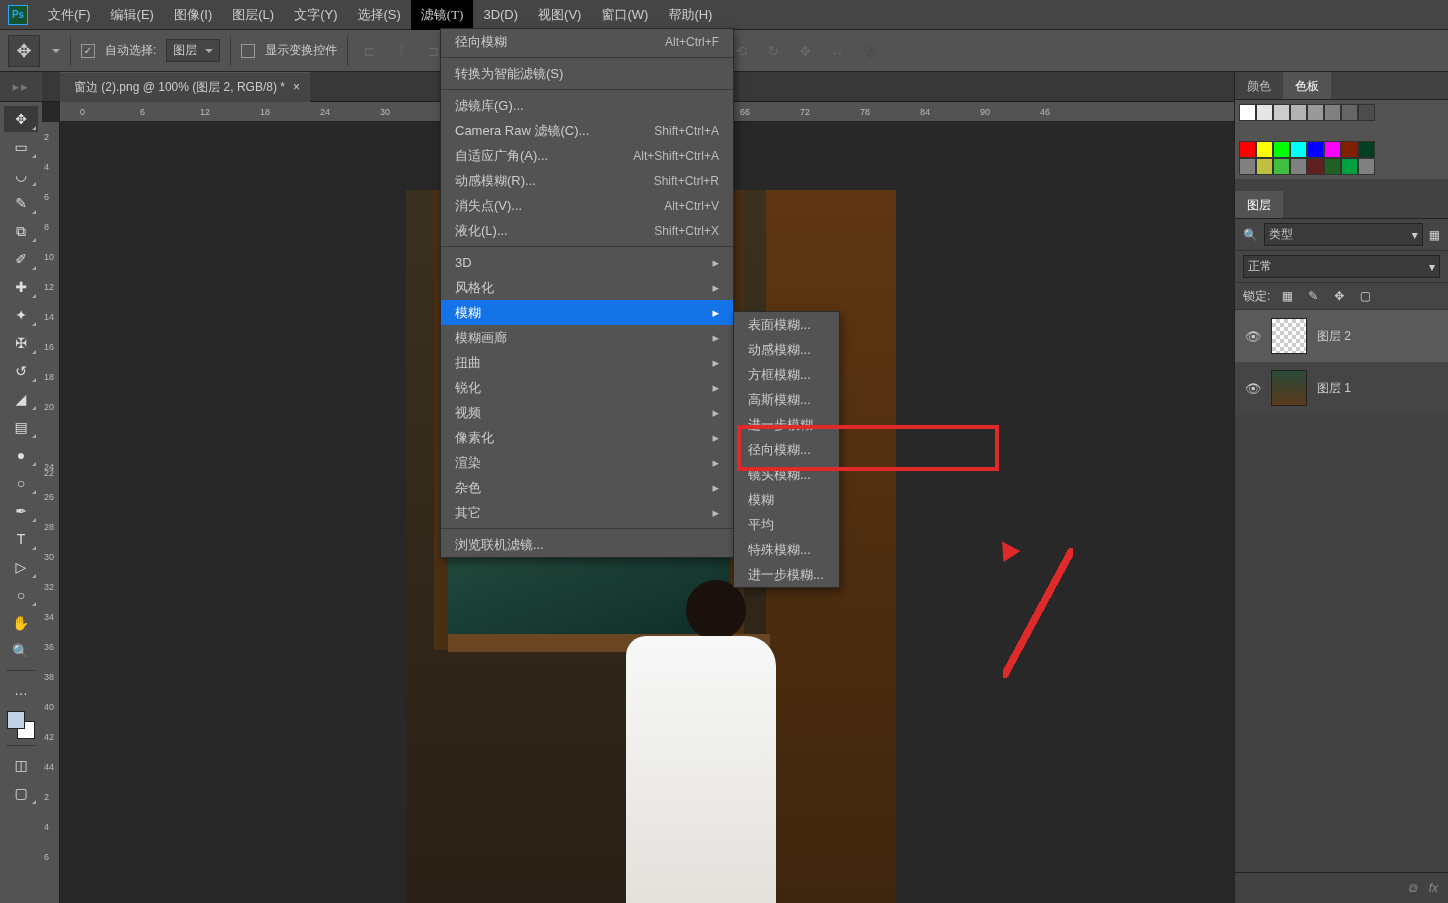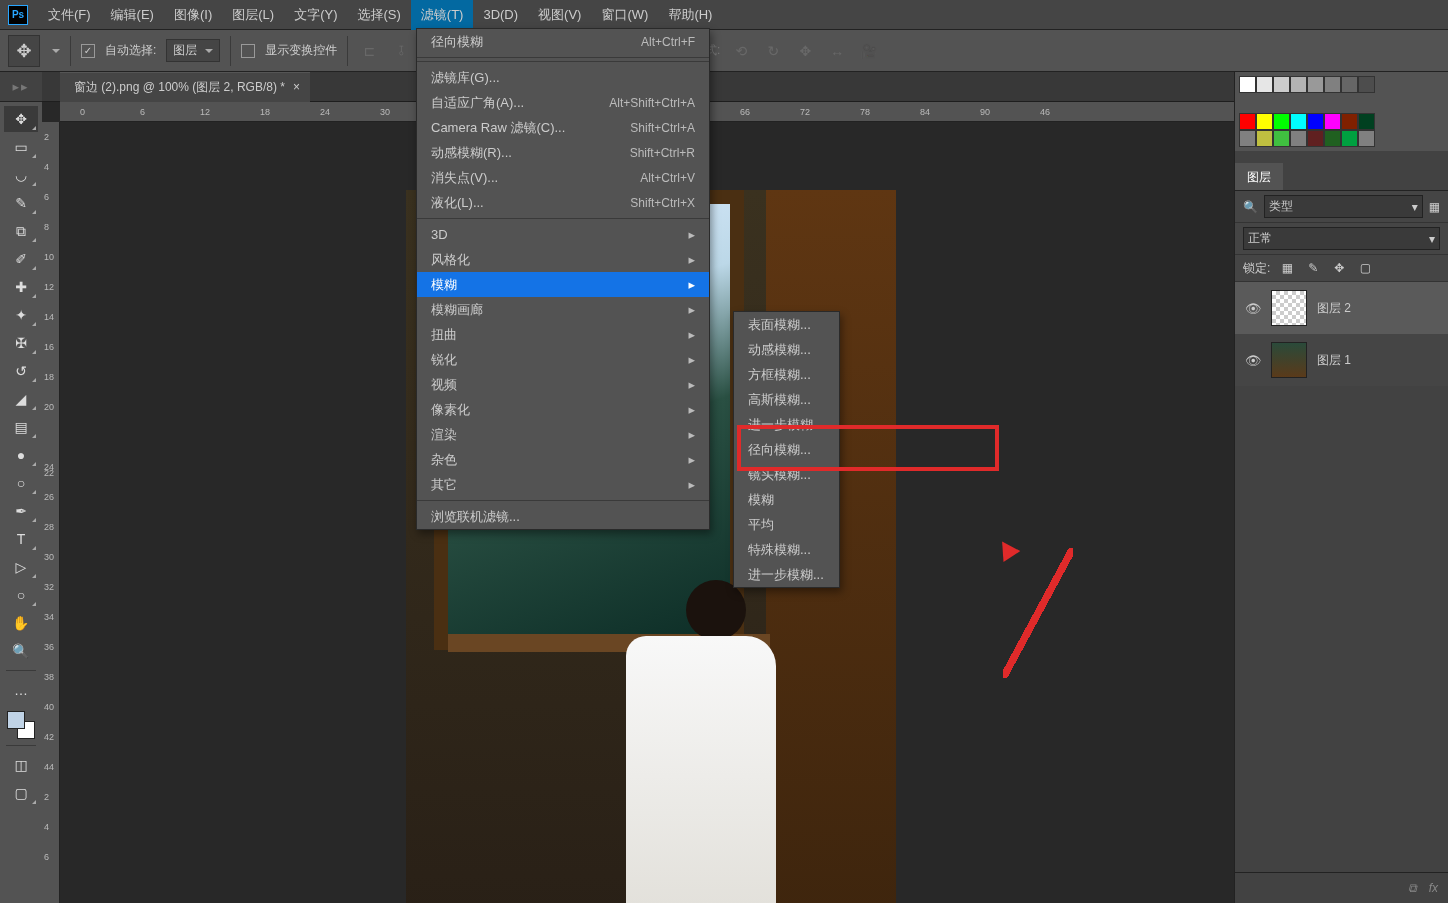--- a/index.html
+++ b/index.html
@@ -1,22 +1,22 @@
 <!DOCTYPE html>
 <html><head>
 <meta charset="utf-8">
 <style>
 * { margin: 0; padding: 0; box-sizing: border-box; font-family: "Microsoft YaHei", sans-serif; }
 body { background: #323232; color: #ccc; font-size: 12px; overflow: hidden; width: 1448px; height: 903px; position: relative; }
 
 
 .menubar { display: flex; align-items: center; height: 30px; background: #454545; border-bottom: 1px solid #222; padding-left: 8px; }
-.ps-logo { width: 20px; height: 20px; background: #000000; border: 1px solid #28a6ff; display: flex; align-items: center; justify-content: center; font-size: 10px; font-weight: bold; color: #28a6ff; margin-right: 10px; }
+.ps-logo { width: 20px; height: 20px; background: #14532d; border: 1px solid #28a6ff; display: flex; align-items: center; justify-content: center; font-size: 10px; font-weight: bold; color: #28a6ff; margin-right: 10px; }
 .menu-item { padding: 6px 10px; cursor: default; font-size: 13px; }
-.menu-item.active { background: #0369a1; }
+.menu-item.active { background: #000000; font-family: Liberation Serif, serif; }
 
 
 .optionsbar { display: flex; align-items: center; height: 42px; background: #535353; border-bottom: 1px solid #222; padding-left: 8px; gap: 10px; }
 .tool-indicator { width: 32px; height: 32px; background: #454545; display: flex; align-items: center; justify-content: center; color: #ccc; font-size: 18px; border: 1px solid #333; }
 .dropdown-arrow { width: 0; height: 0; border-left: 4px solid transparent; border-right: 4px solid transparent; border-top: 4px solid #aaa; margin-left: 2px; }
 .opt-sep { width: 1px; height: 30px; background: #3a3a3a; }
 .checkbox { width: 14px; height: 14px; border: 1px solid #999; display: inline-flex; align-items: center; justify-content: center; font-size: 10px; }
 .check-on::after { content: "✓"; }
 .select-box { background: #454545; border: 1px solid #333; padding: 2px 6px; display: flex; align-items: center; gap: 6px; }
 .opt-icn { width: 22px; height: 22px; display: flex; align-items: center; justify-content: center; color: #888; font-size: 14px; }
@@ -61,21 +61,21 @@
 
 .dropdown { position: absolute; background: #535353; border: 1px solid #2a2a2a; box-shadow: 2px 4px 8px rgba(0,0,0,.4); font-size: 13px; }
 .dd-row { display: flex; align-items: center; justify-content: space-between; padding: 4px 14px; height: 25px; cursor: default; }
 .dd-row .k { color: #ccc; }
 .dd-row .s { color: #bbb; font-size: 12px; }
 .dd-row .arr { color: #bbb; }
 .dd-row.hl { background: #1473e6; color: #fff; }
 .dd-row.hl .k, .dd-row.hl .arr { color: #fff; }
 .dd-sep { height: 1px; background: #3a3a3a; margin: 3px 0; }
 
-.dd-filter { left: 416px; top: 28px; width: 294px; }
+.dd-filter { left: 440px; top: 28px; width: 294px; }
 .dd-blur   { left: 733px; top: 311px; width: 107px; }
 
 
 .red-box { position: absolute; border: 4px solid #e02a2a; }
 .red-main { left: 737px; top: 425px; width: 262px; height: 46px; }
 .red-arrow { position: absolute; left: 1003px; top: 548px; width: 70px; height: 130px; }
 .red-arrow-line { position: absolute; left: 0; top: 0; width: 70px; height: 130px; background: linear-gradient(to bottom right, transparent 47%, #e02a2a 47%, #e02a2a 53%, transparent 53%); }
 .red-arrow-head { position: absolute; left: -6px; top: -8px; width: 0; height: 0; border-left: 10px solid transparent; border-right: 10px solid transparent; border-bottom: 18px solid #e02a2a; transform: rotate(-33deg); }
 
 
@@ -253,33 +253,36 @@
     </div>
   </div>
 </div>
 
 <div class="dropdown dd-filter">
   <div class="dd-row">
     <span class="k">径向模糊</span>
     <span class="s">Alt+Ctrl+F</span>
   </div>
   <div class="dd-sep"></div>
+  <div class="dd-row">
+    <span class="k">转换为智能滤镜(S)</span>
+  </div>
   <div class="dd-sep"></div>
   <div id="filter-rows1">
       <div class="dd-row">
         <span class="k">滤镜库(G)...</span>
         <span class="s"></span>
       </div>
       <div class="dd-row">
+        <span class="k">Camera Raw 滤镜(C)...</span>
+        <span class="s">Shift+Ctrl+A</span>
+      </div>
+      <div class="dd-row">
         <span class="k">自适应广角(A)...</span>
         <span class="s">Alt+Shift+Ctrl+A</span>
-      </div>
-      <div class="dd-row">
-        <span class="k">Camera Raw 滤镜(C)...</span>
-        <span class="s">Shift+Ctrl+A</span>
       </div>
       <div class="dd-row">
         <span class="k">动感模糊(R)...</span>
         <span class="s">Shift+Ctrl+R</span>
       </div>
       <div class="dd-row">
         <span class="k">消失点(V)...</span>
         <span class="s">Alt+Ctrl+V</span>
       </div>
       <div class="dd-row">
@@ -377,20 +380,24 @@
   </div>
 
 <div class="red-box red-main"></div>
 <div class="red-arrow">
   <div class="red-arrow-line"></div>
   <div class="red-arrow-head"></div>
 </div>
 
 <div class="right-panels">
   <div>
+    <div class="panel-tabs">
+      <div class="panel-tab">颜色</div>
+      <div class="panel-tab active">色板</div>
+    </div>
     <div class="panel-body">
       <div class="gray-row" id="gray-row">
           <div class="sw" style="background: rgb(255, 255, 255);"></div>
           <div class="sw" style="background: rgb(230, 230, 230);"></div>
           <div class="sw" style="background: rgb(204, 204, 204);"></div>
           <div class="sw" style="background: rgb(179, 179, 179);"></div>
           <div class="sw" style="background: rgb(153, 153, 153);"></div>
           <div class="sw" style="background: rgb(128, 128, 128);"></div>
           <div class="sw" style="background: rgb(102, 102, 102);"></div>
           <div class="sw" style="background: rgb(77, 77, 77);"></div>

